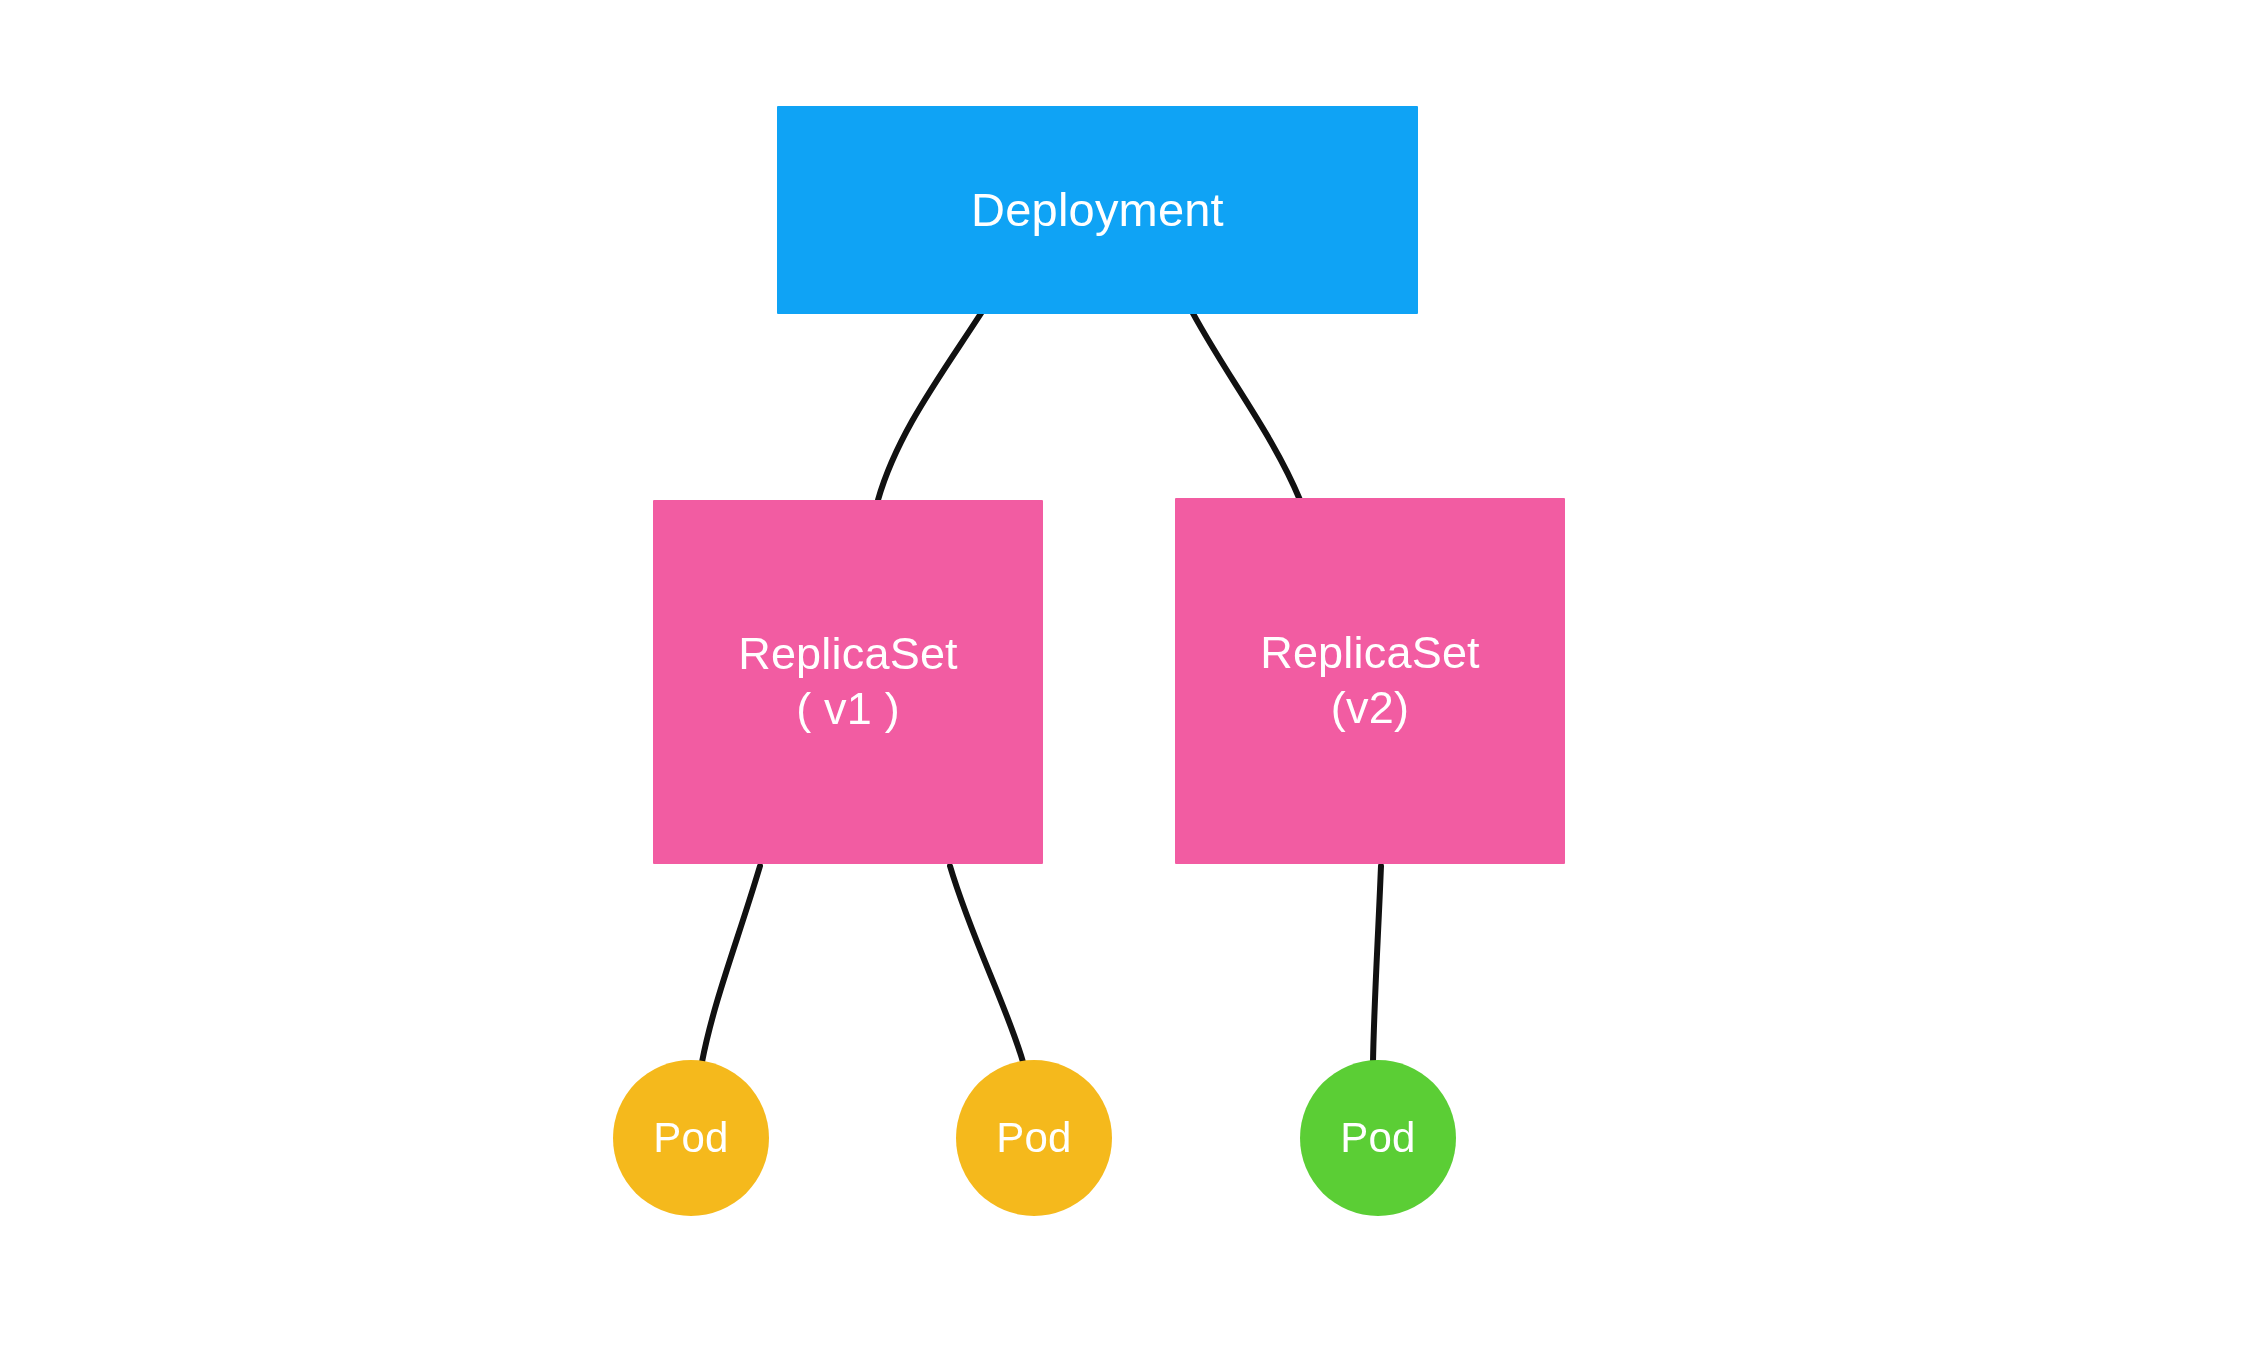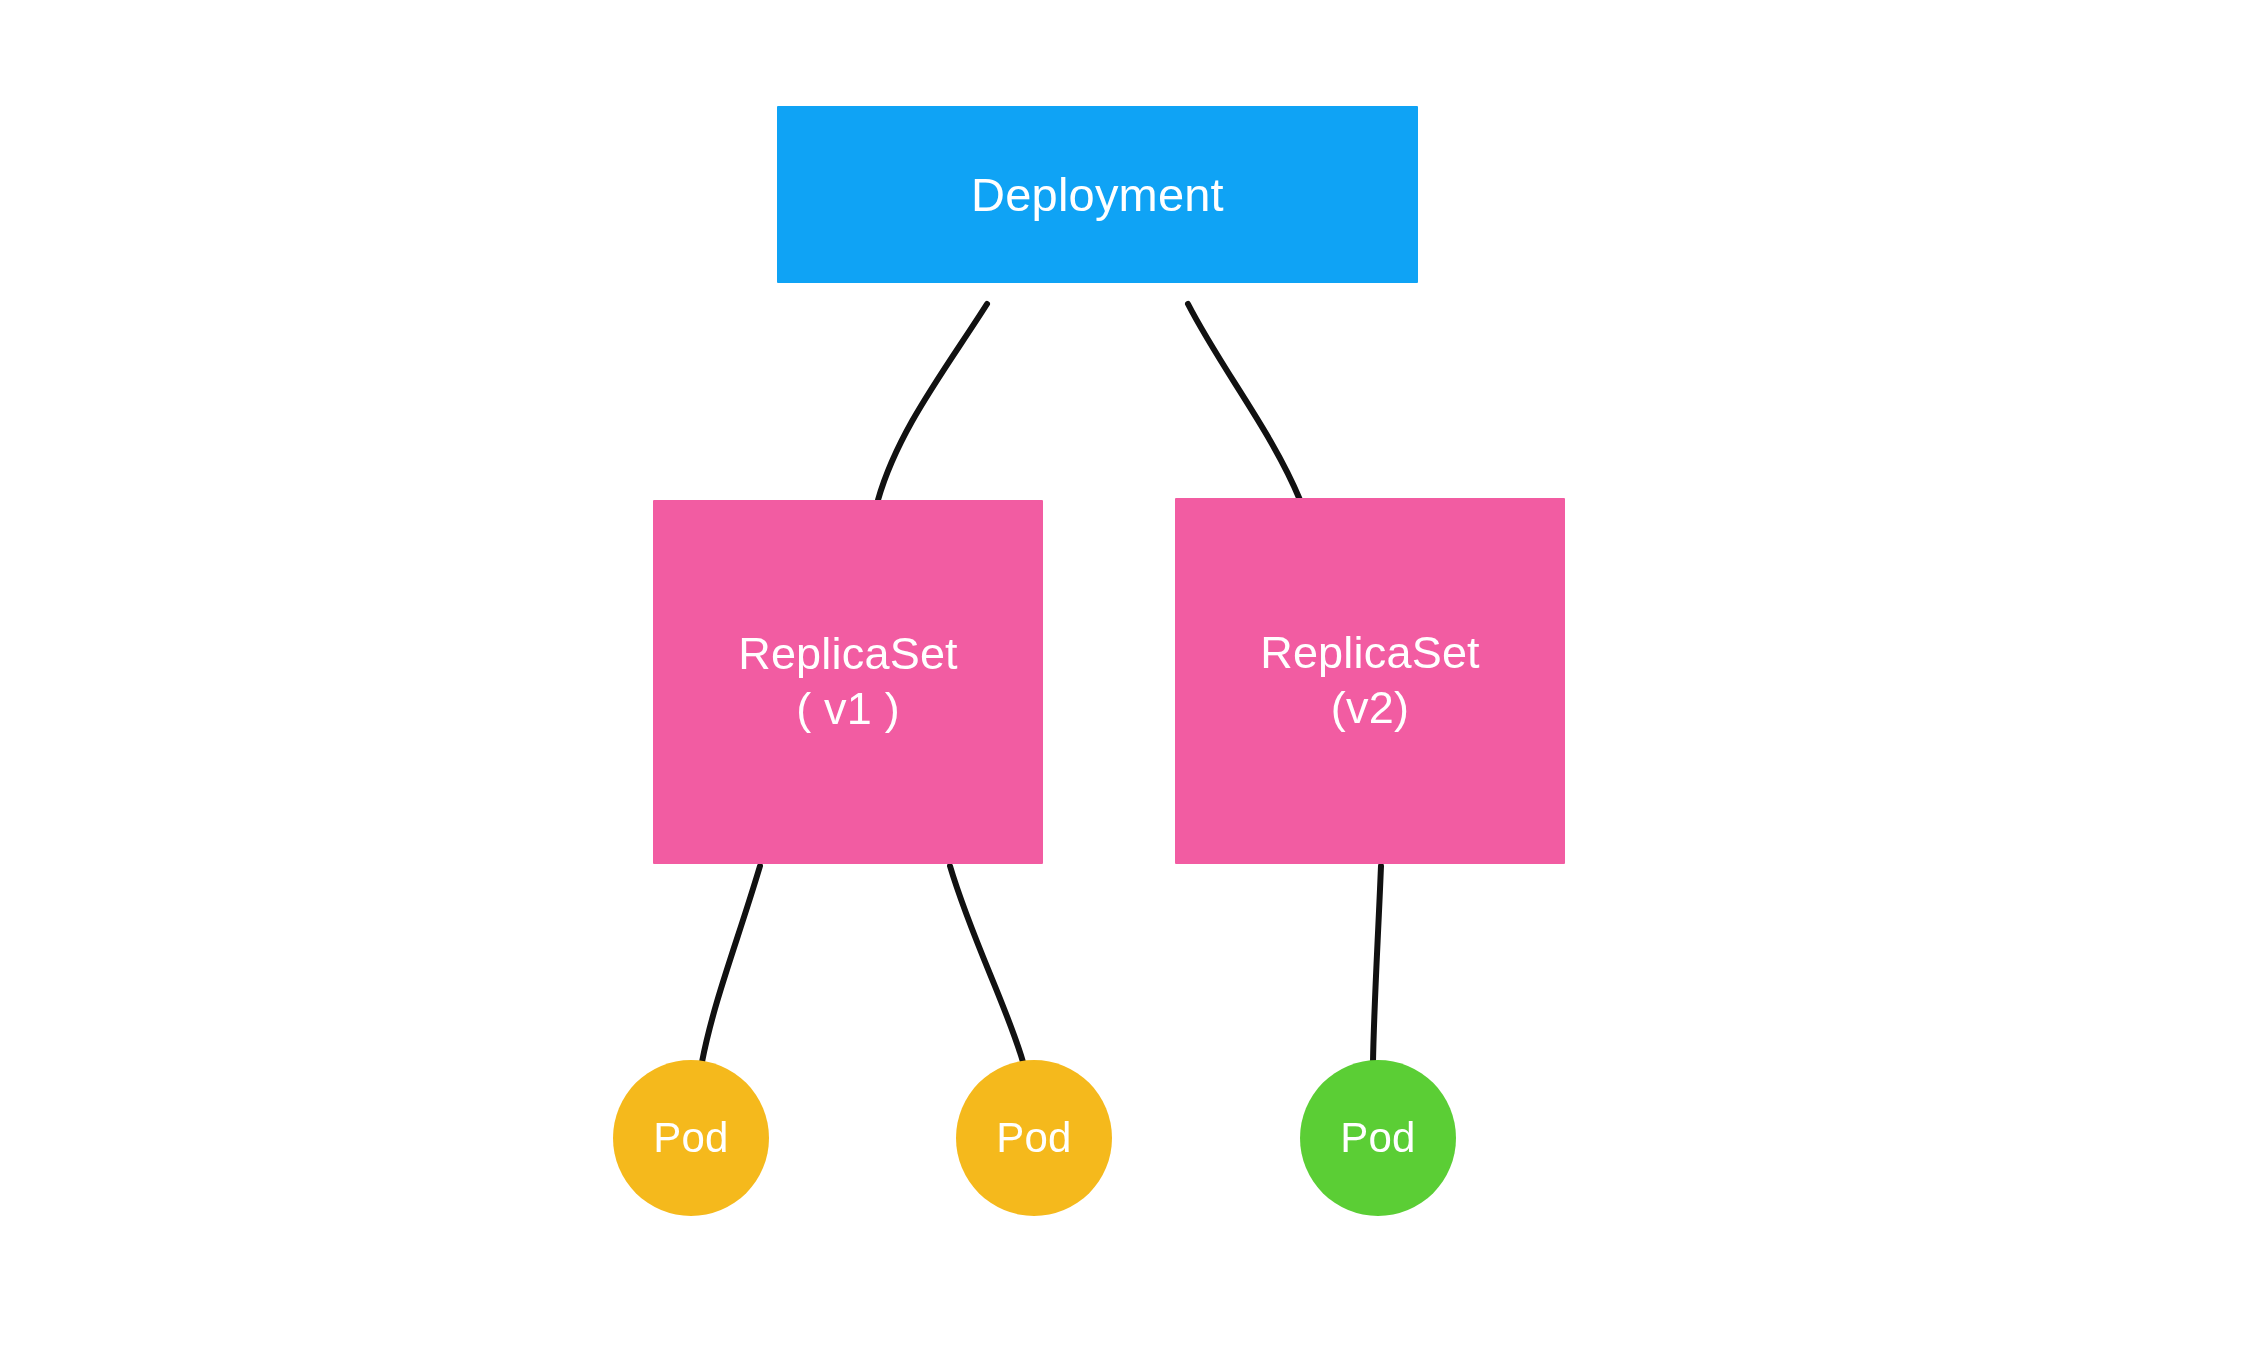--- a/index.html
+++ b/index.html
@@ -51,21 +51,21 @@
     display: block;
     white-space: pre-line;
     font-weight: 400;
   }
 
   
   #node-deployment {
     left: 777px;
     top: 106px;
     width: 641px;
-    height: 177px;
+    height: 208px;
     background: #0FA3F5;
   }
   #node-deployment .node-label {
     font-size: 47px;
   }
 
   
   #node-replicaset-v1 {
     left: 653px;
     top: 500px;

